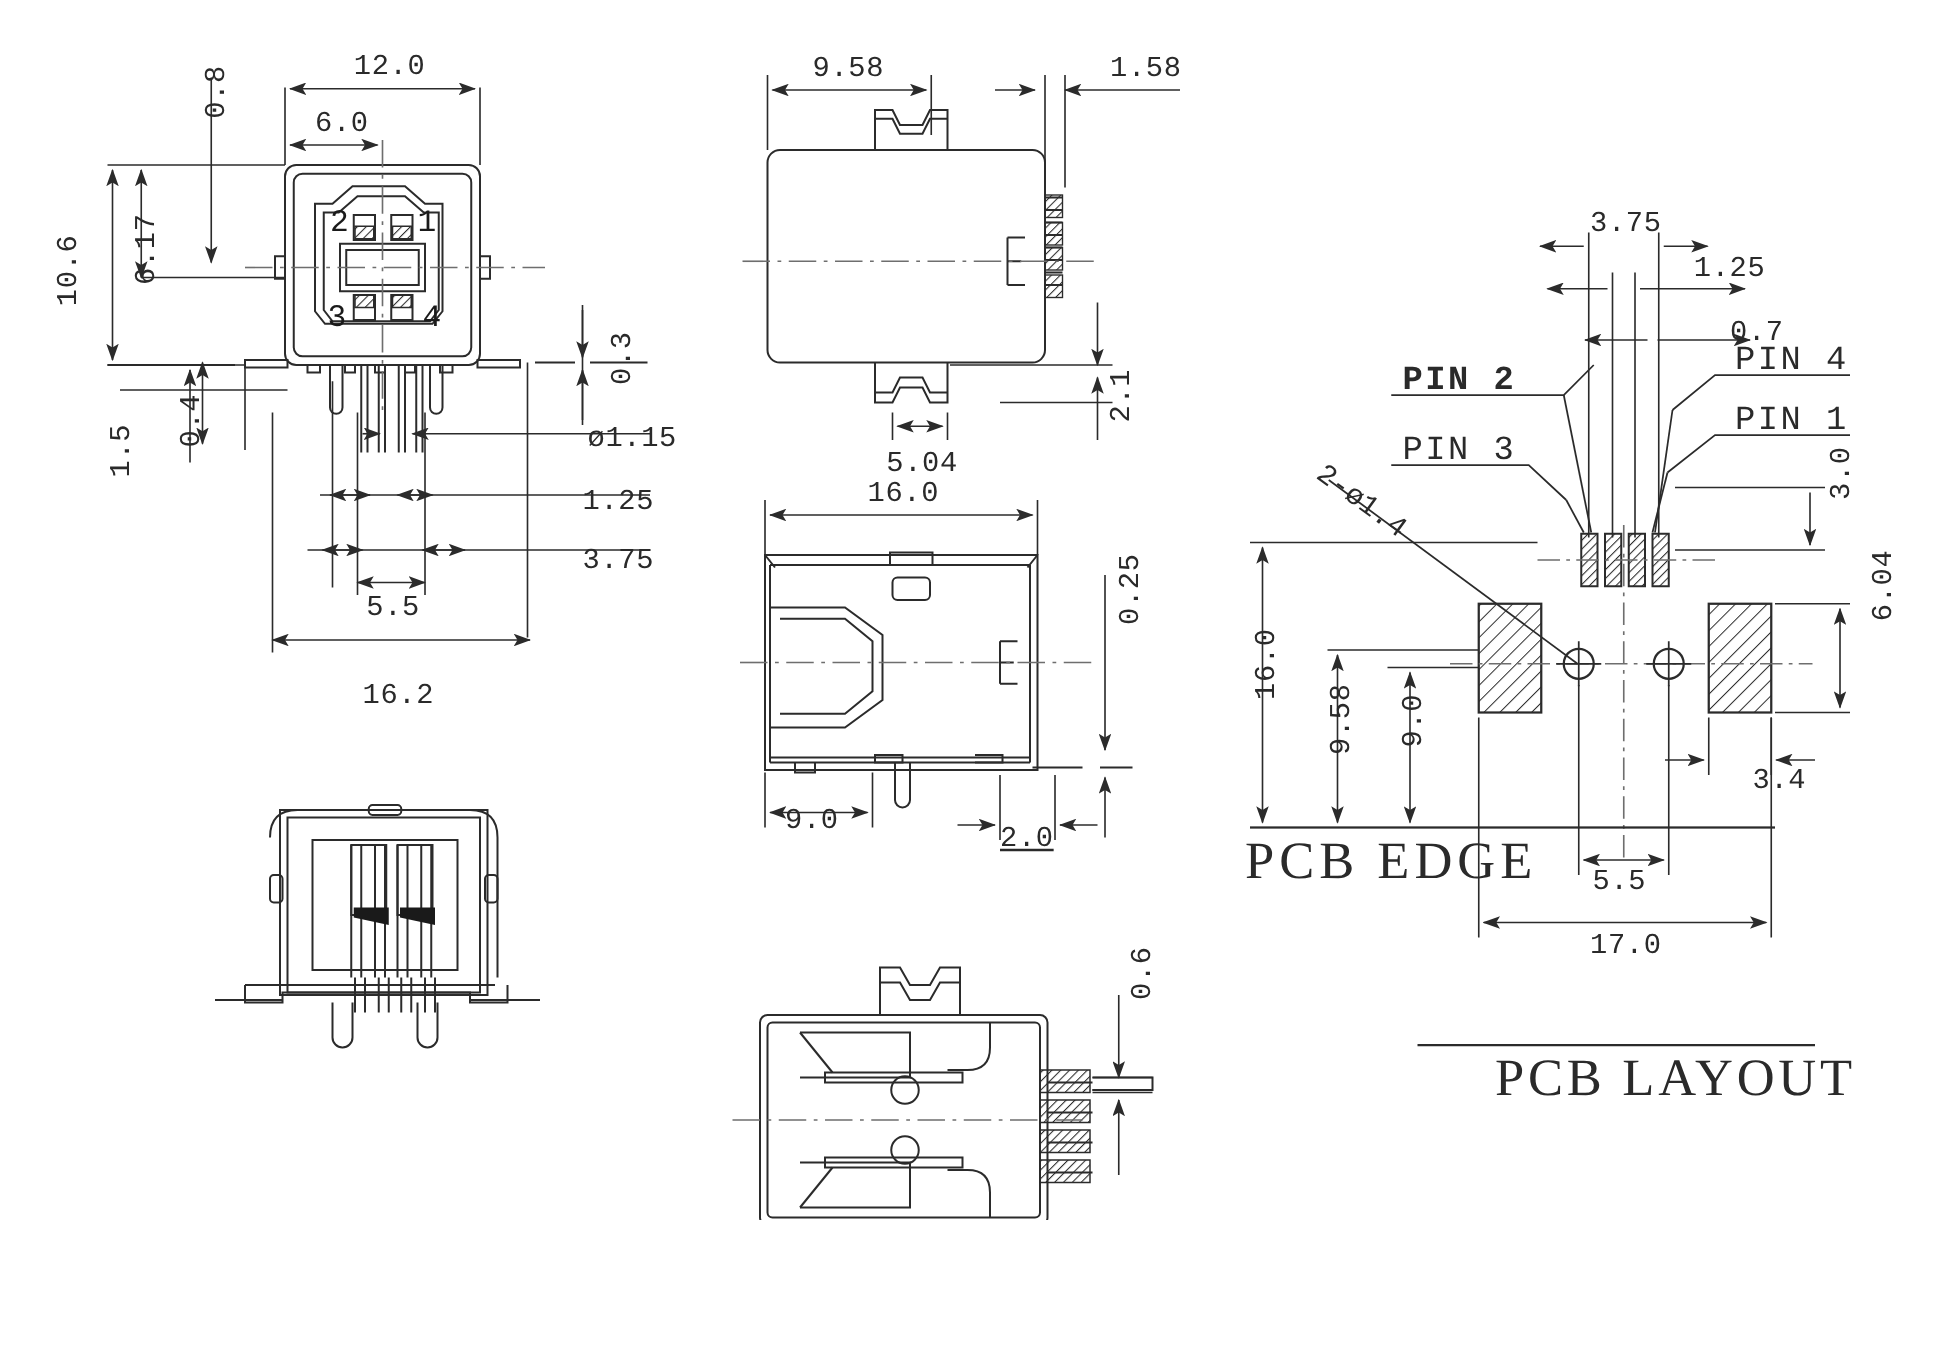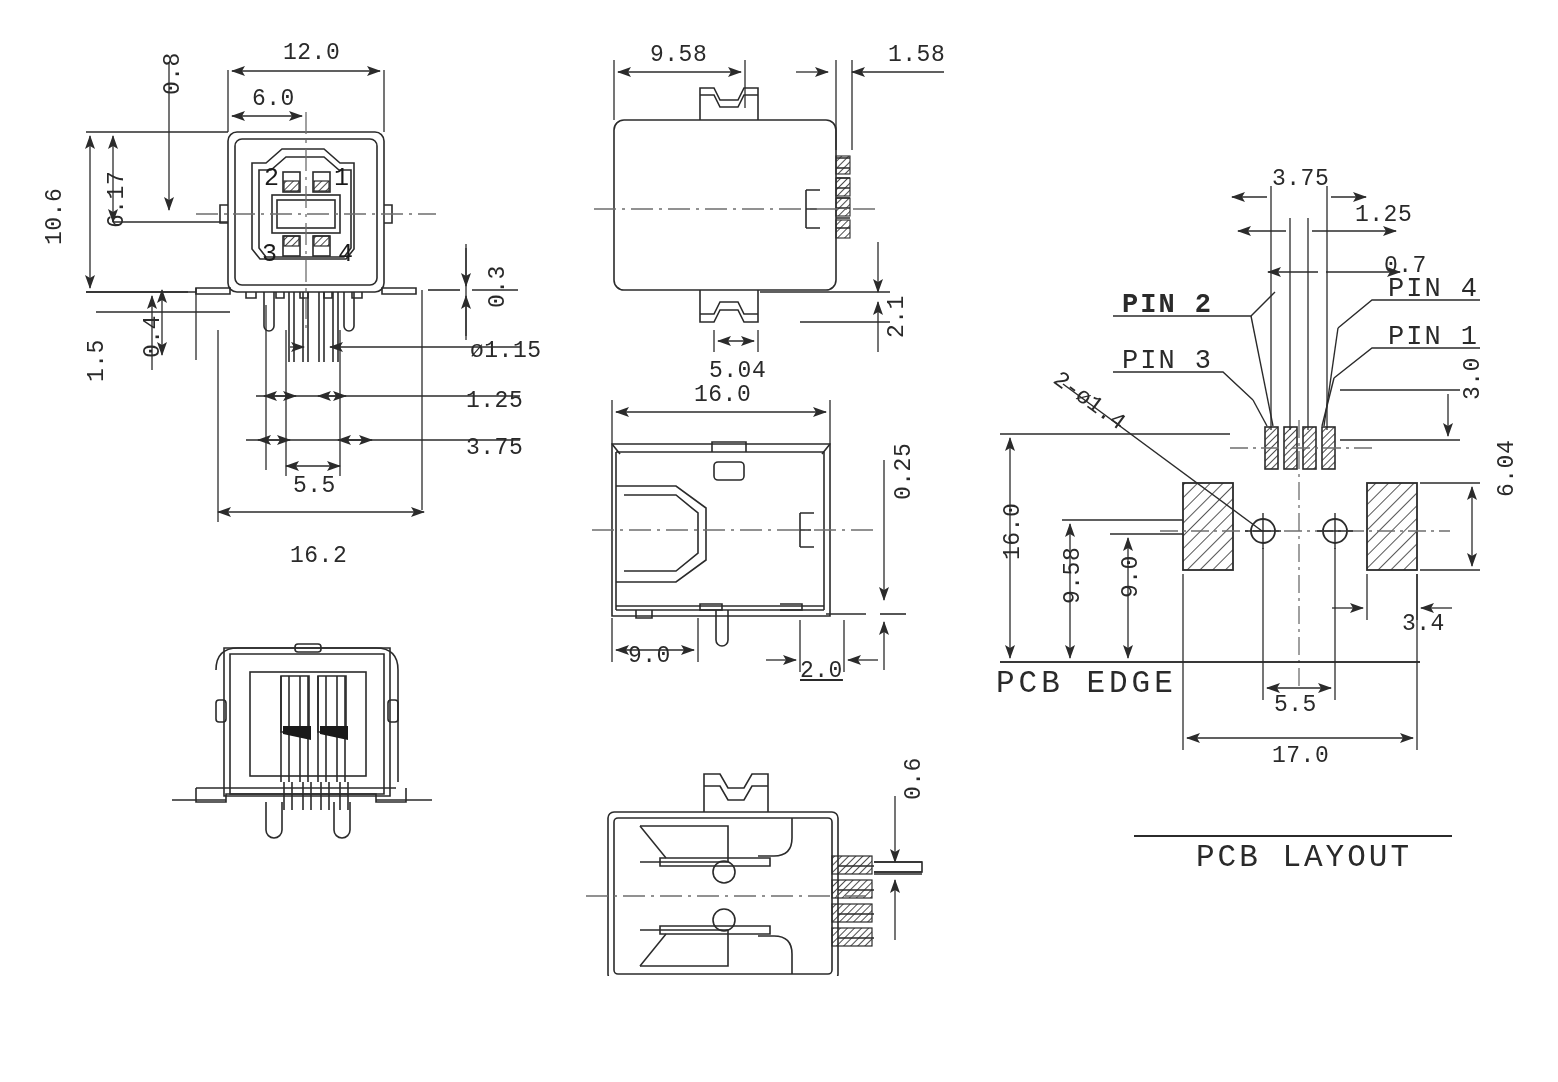--- a/index.html
+++ b/index.html
@@ -22,22 +22,22 @@
     font-size:23px;
     letter-spacing:0.5px;
     color:#2a2a2a;
     white-space:nowrap;
     line-height:1;
     user-select:none;
   }
   .rot90{ transform:rotate(-90deg); transform-origin:left top; }
   .bigtext{
     position:absolute;
-    font-family:Liberation Mono, monospace;
-    font-size:31px;
+    font-family:Liberation Serif, serif;
+    font-size:42px;
     letter-spacing:3px;
     color:#2a2a2a;
     white-space:nowrap;
     line-height:1;
     user-select:none;
   }
   .pintext{
     position:absolute;
     font-family:"Liberation Mono","DejaVu Sans Mono",monospace;
     font-size:27px;

